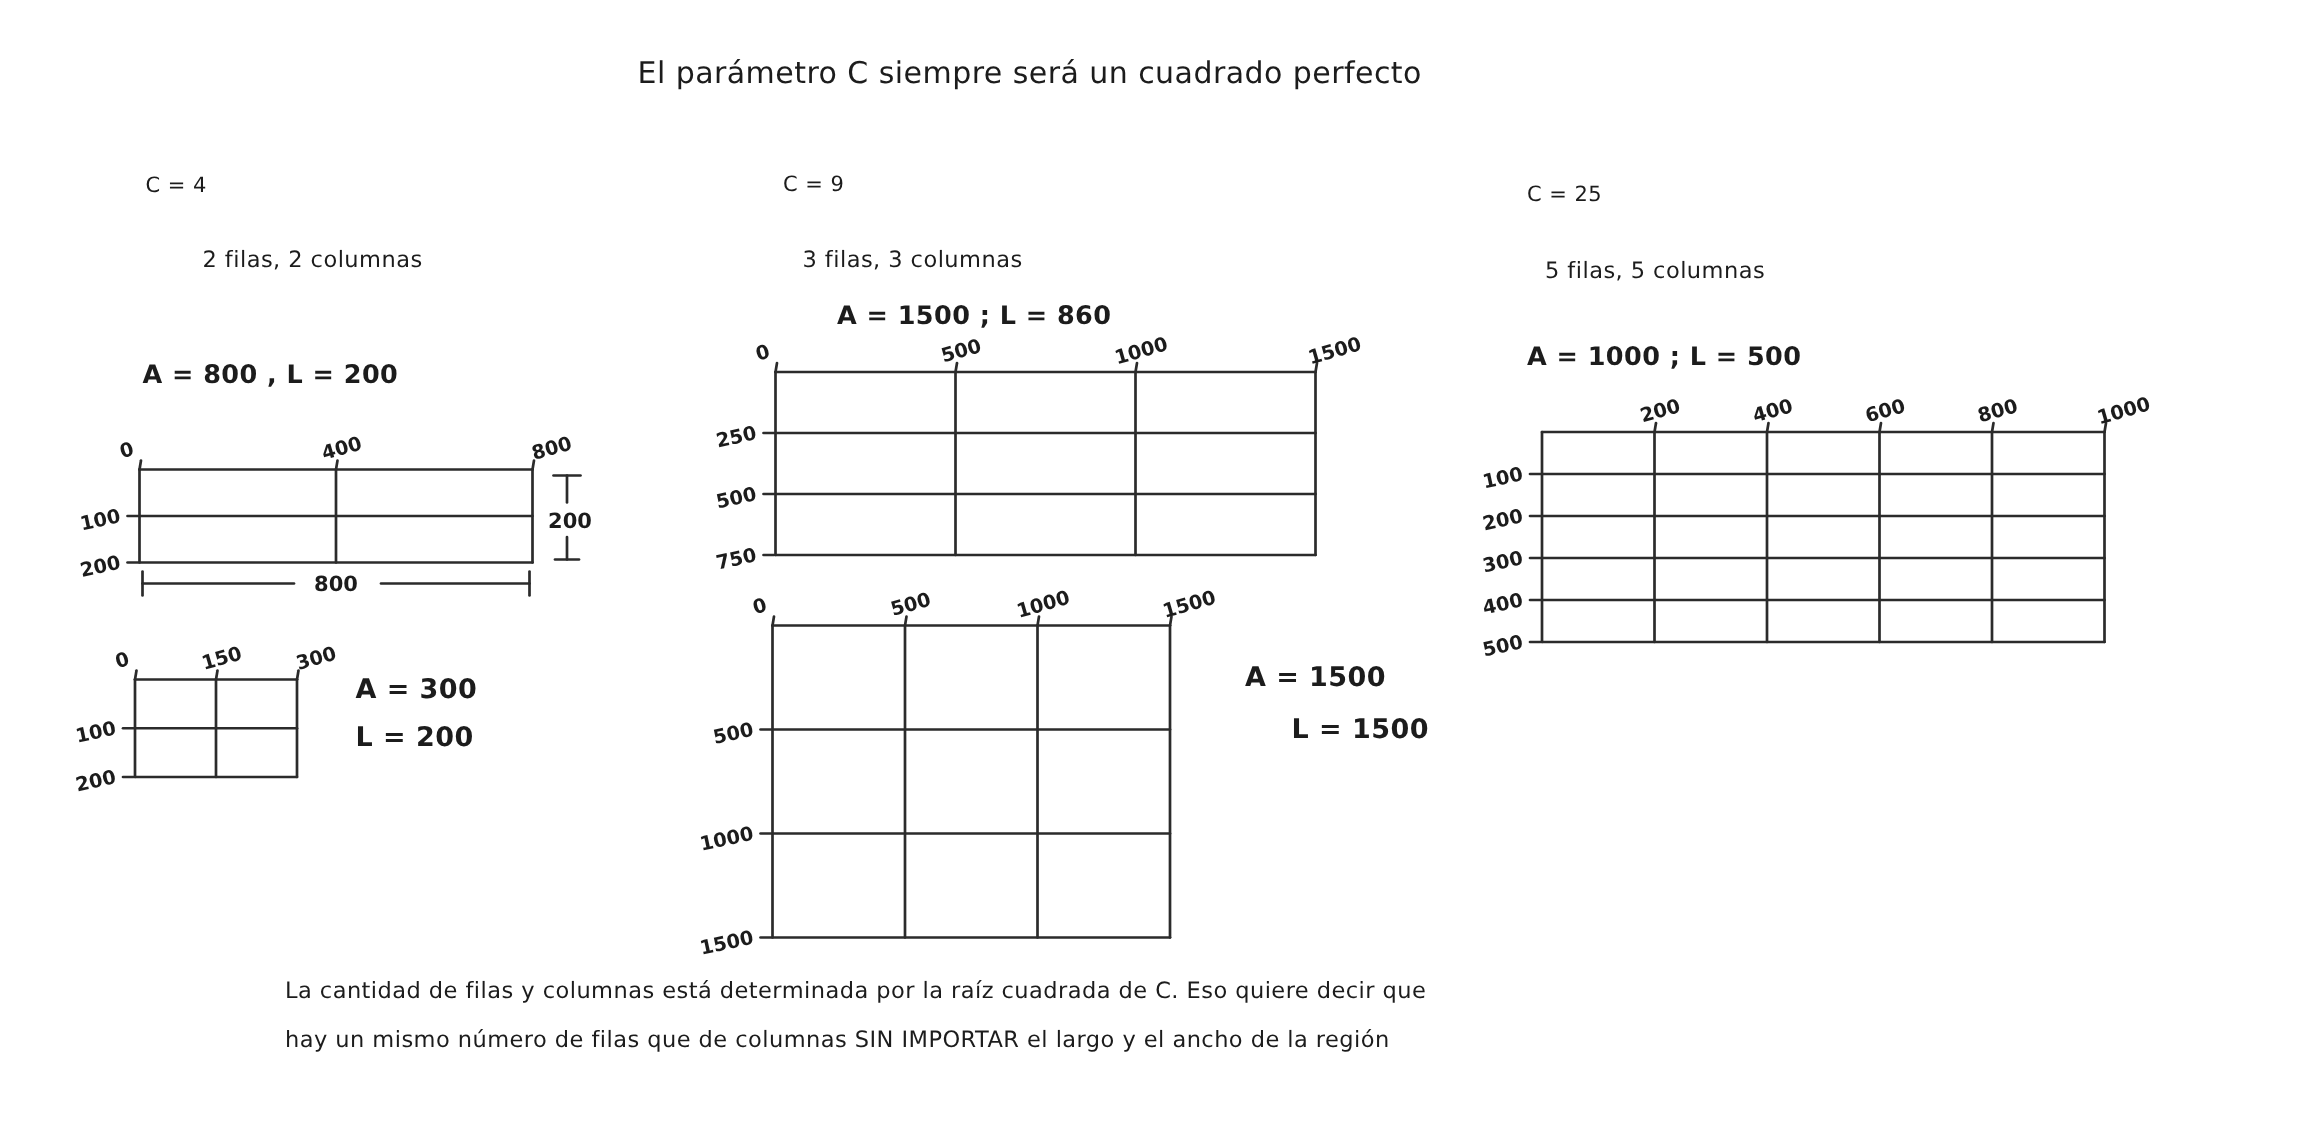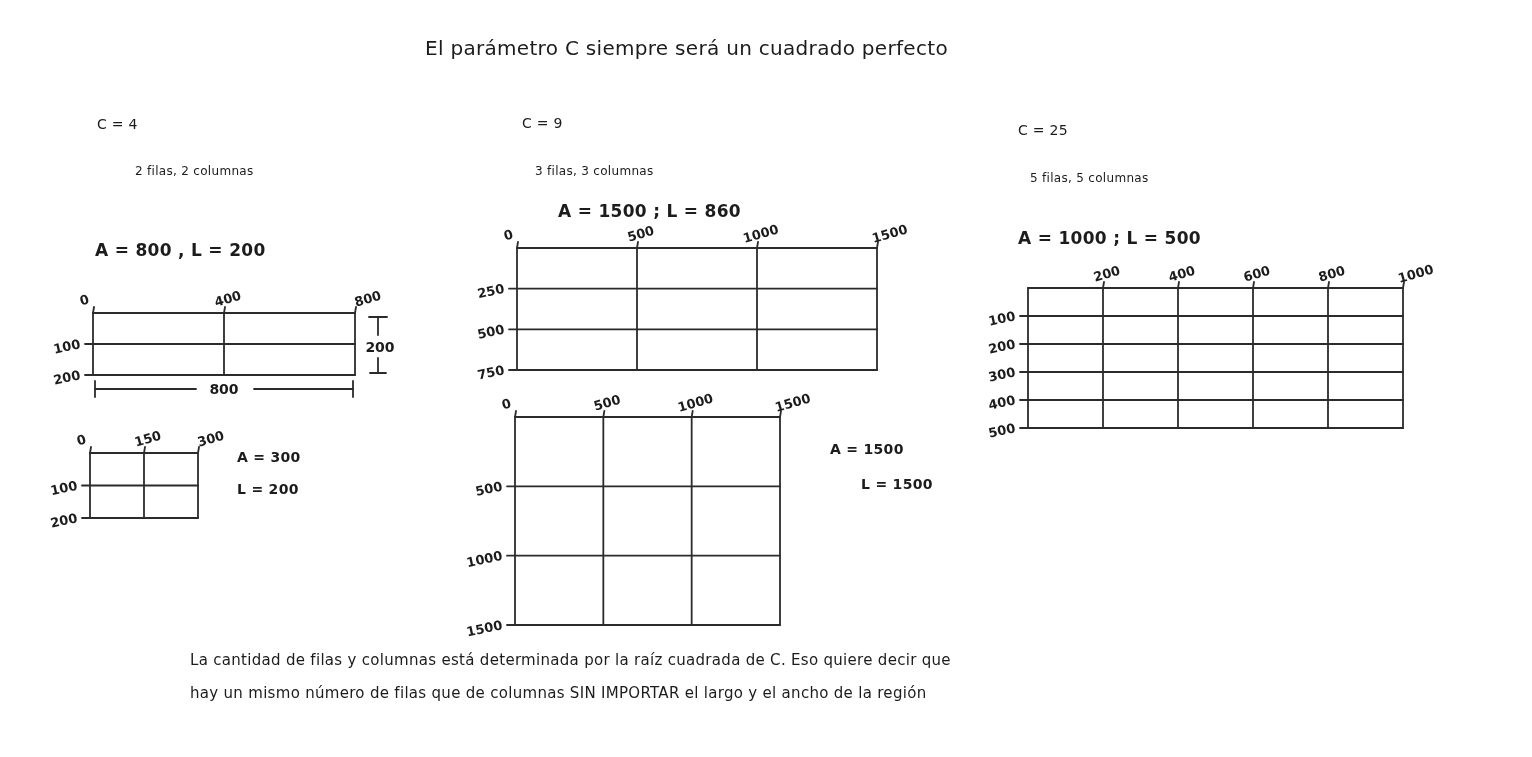--- a/index.html
+++ b/index.html
@@ -1,23 +1,23 @@
 <!DOCTYPE html>
 <html><head>
 <meta charset="utf-8">
 <style>
   html,body{margin:0;padding:0;background:#ffffff;}
   .board{position:relative;width:1532px;height:757px;background:#ffffff;overflow:hidden;
          font-family:"DejaVu Sans","Liberation Sans",sans-serif;color:#1c1c1c;}
   .txt{position:absolute;white-space:nowrap;letter-spacing:.3px;color:#1c1c1c;}
   .title{left:425px;top:36px;font-size:20px;}
   .c-label{font-size:14px;}
-  .rc{font-size:12px;}
+  .rc{font-size:15px;}
   .dims{font-size:17px;font-weight:700;}
-  .side{font-size:14px;font-weight:700;}
+  .side{font-size:18px;font-weight:700;}
   #c4-label{left:97px;top:116px;}
   #c4-rc{left:135px;top:164px;}
   #c4-dims{left:95px;top:240px;}
   #c9-label{left:522px;top:115px;}
   #c9-rc{left:535px;top:164px;}
   #c9-dims{left:558px;top:201px;}
   #c25-label{left:1018px;top:122px;}
   #c25-rc{left:1030px;top:171px;}
   #c25-dims{left:1018px;top:228px;}
   #c4-small-a{left:237px;top:449px;}

